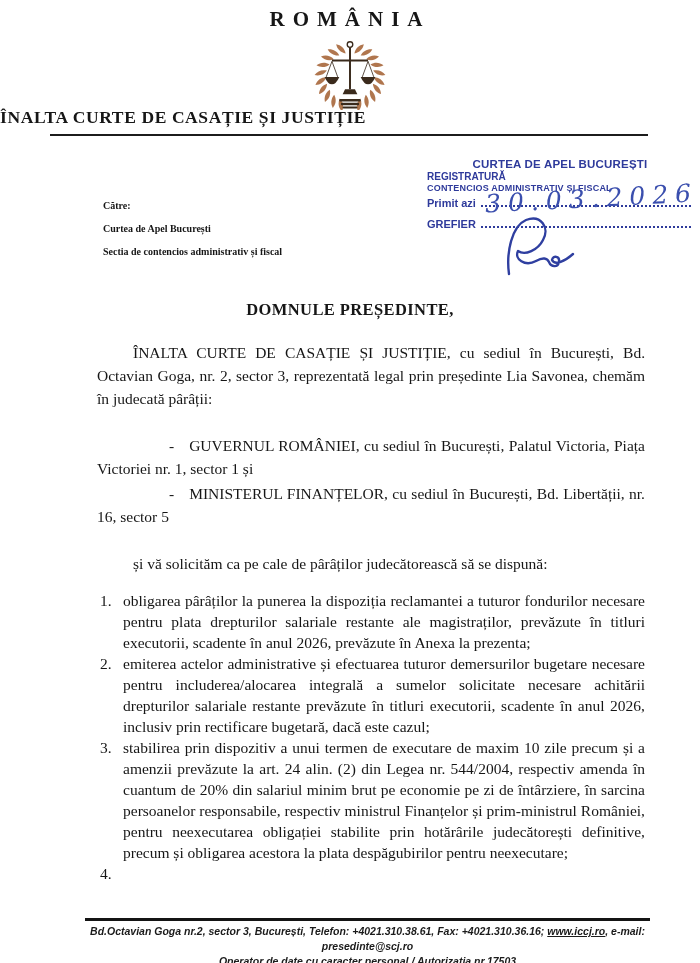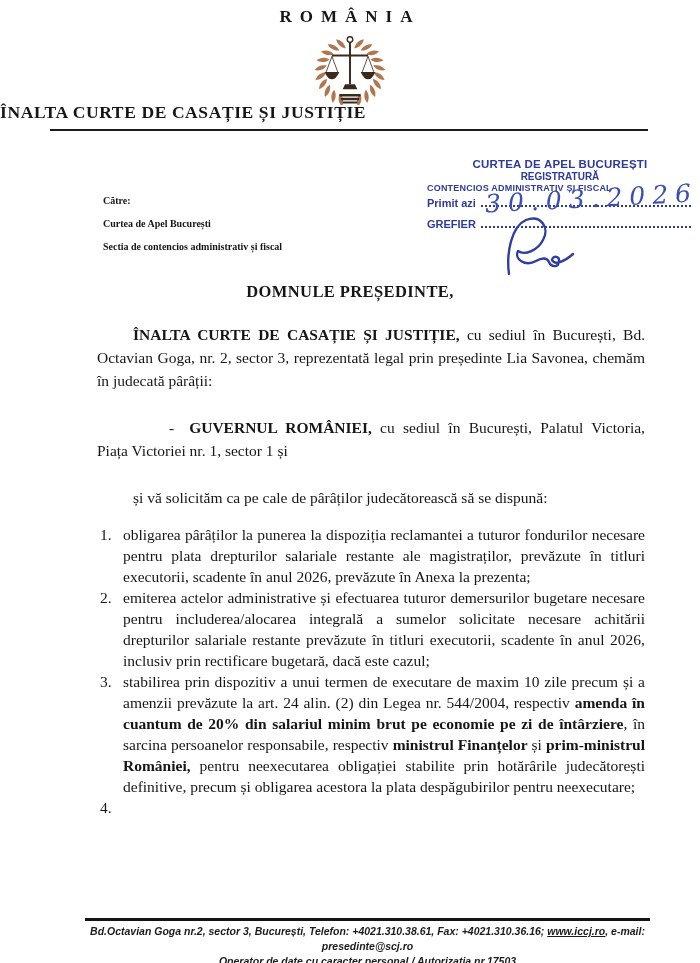--- a/index.html
+++ b/index.html
@@ -11,21 +11,21 @@
     background:#ffffff;
     font-family:"Liberation Serif", serif;
     color:#161616;
     overflow:hidden;
   }
   
   .country {
     padding-top:7px;
     text-align:center;
     font-weight:bold;
-    font-size:17px;
+    font-size:21px;
     letter-spacing:8px;
   }
   .logo-wrap { text-align:center; margin-top:2px; height:70px; }
   .institution {
     font-weight:bold;
     font-size:17.5px;
     letter-spacing:0.6px;
     margin-top:3px;
   }
   .header-divider {
@@ -39,21 +39,21 @@
     margin:13px 0 0 97px;
   }
   
   .stamp {
     position:absolute;
     left:427px; top:158px; width:266px;
     font-family:"Liberation Sans", sans-serif;
     color:#2e3a9b;
   }
   .stamp-l1 { font-weight:bold; font-size:11.5px; text-align:center; letter-spacing:.2px; }
-  .stamp-l2 { font-weight:bold; font-size:10px; text-align:center; margin-top:1px; }
+  .stamp-l2 { font-weight:bold; font-size:10px; margin-top:1px; }
   .stamp-l3 { font-weight:bold; font-size:9px;  text-align:left; margin-top:1px; letter-spacing:.2px; }
   .stamp-row { display:flex; align-items:flex-end; font-size:11px; font-weight:bold; margin-top:4px; }
   .stamp-row .dots { flex:1; border-bottom:2px dotted #2e3a9b; margin:0 2px 2px 5px; }
   .stamp-row.grefier { margin-top:9px; }
   .hand-date {
     position:absolute;
     left:58px; top:26px;
     font-family:"DejaVu Serif", serif;
     font-style:italic;
     font-size:25px;
@@ -66,39 +66,39 @@
   .signature { position:absolute; left:68px; top:58px; }
   
   .recipient {
     margin:58px 0 0 103px;
     font-weight:bold;
     font-size:10px;
     line-height:23px;
   }
   
   .salutation {
-    margin-top:24px;
+    margin-top:37px;
     text-align:center;
     font-weight:bold;
     font-size:16.5px;
     letter-spacing:.4px;
   }
   .para {
     margin:0 55px 0 97px;
     font-size:15.5px;
     line-height:23px;
     text-align:justify;
     text-indent:36px;
   }
   .intro  { margin-top:21px; }
   .party1 { margin-top:24px; }
   .party2 { margin-top:2px; }
   .request{ margin-top:24px; }
   .dash { display:inline-block; margin-right:15px; }
-  .b { font-weight:bold; }
+  .b { font-weight:normal; }
   .claims {
     list-style:none;
     margin:15px 55px 0 100px;
     font-size:15.5px;
     line-height:21px;
   }
   .claims li {
     position:relative;
     padding-left:23px;
     text-align:justify;
@@ -202,20 +202,21 @@
     <div>Curtea de Apel București</div>
     <div>Sectia de contencios administrativ și fiscal</div>
   </div>
 
   <div class="salutation">DOMNULE PREȘEDINTE,</div>
 
   <p class="para intro"><span class="b">ÎNALTA CURTE DE CASAȚIE ȘI JUSTIȚIE,</span><span> cu sediul în București, Bd. Octavian Goga, nr. 2, sector 3, reprezentată legal prin președinte Lia Savonea, chemăm în judecată pârâții:</span></p>
 
   <p class="para party1"><span class="dash">-</span><span class="b">GUVERNUL ROMÂNIEI,</span><span> cu sediul în București, Palatul Victoria, Piața Victoriei nr. 1, sector 1 și</span></p>
 
+  <p class="para party2"><span class="dash">-</span><span class="b">MINISTERUL FINANȚELOR,</span><span> cu sediul în București, Bd. Libertății, nr. 16, sector 5</span></p>
 
   <p class="para request">și vă solicităm ca pe cale de pârâților judecătorească să se dispună:</p>
 
   <ol class="claims">
     <li>
       <span class="num">1.</span><span>obligarea pârâților la punerea la dispoziția reclamantei a tuturor fondurilor necesare pentru plata drepturilor salariale restante ale magistraților, prevăzute în titluri executorii, scadente în anul 2026, prevăzute în Anexa la prezenta;</span>
     </li>
     <li>
       <span class="num">2.</span><span>emiterea actelor administrative și efectuarea tuturor demersurilor bugetare necesare pentru includerea/alocarea integrală a sumelor solicitate necesare achitării drepturilor salariale restante prevăzute în titluri executorii, scadente în anul 2026, inclusiv prin rectificare bugetară, dacă este cazul;</span>
     </li>

